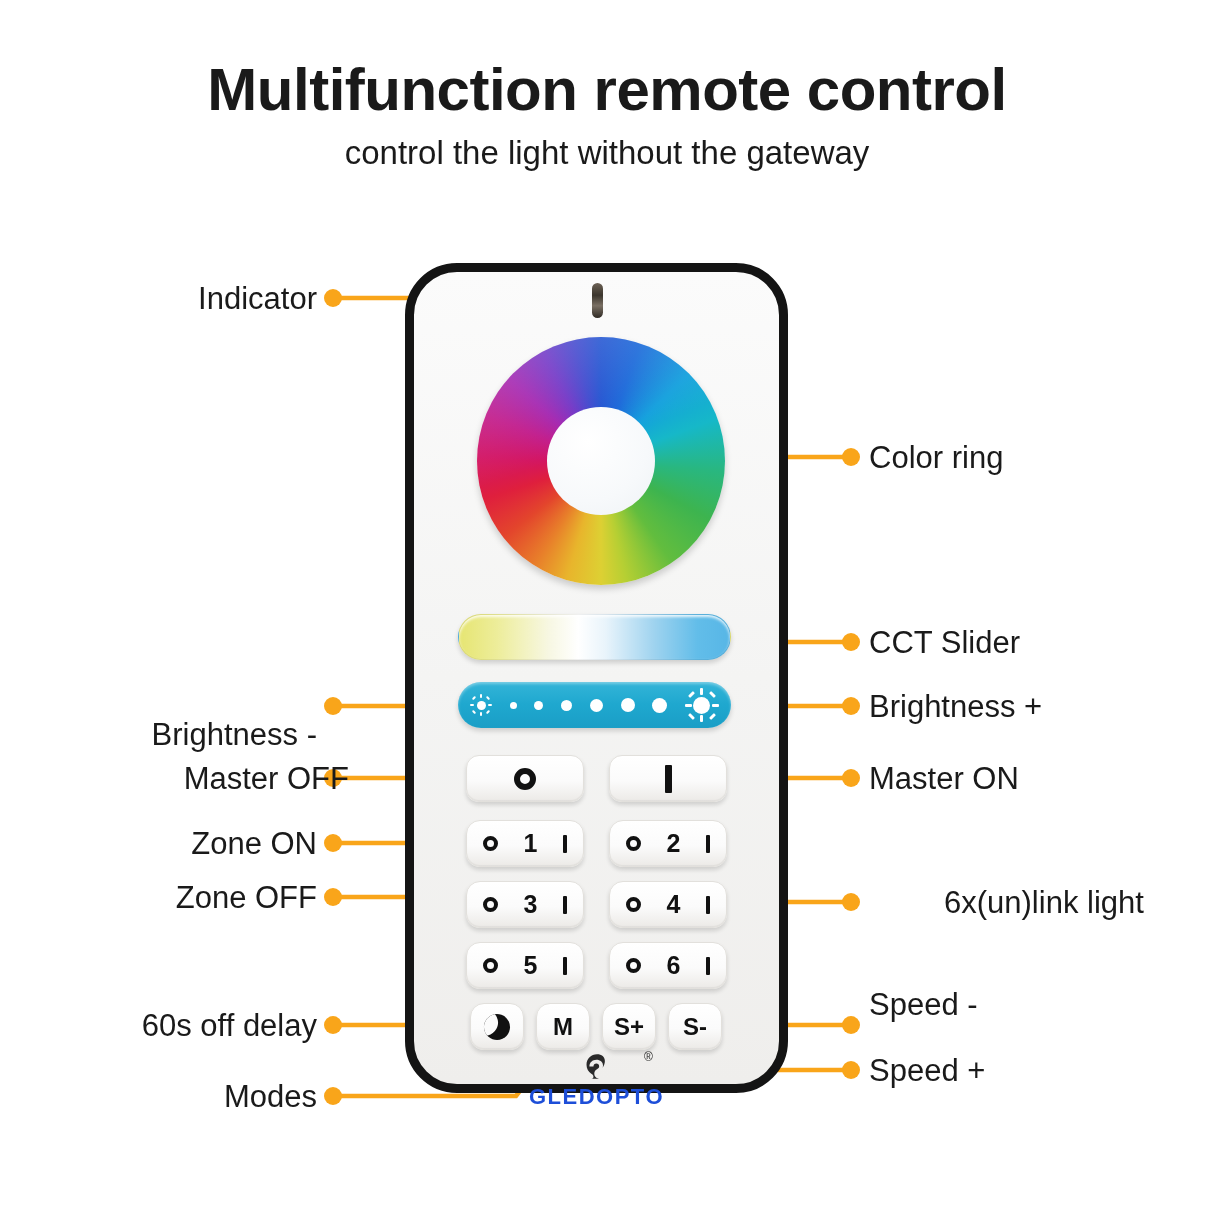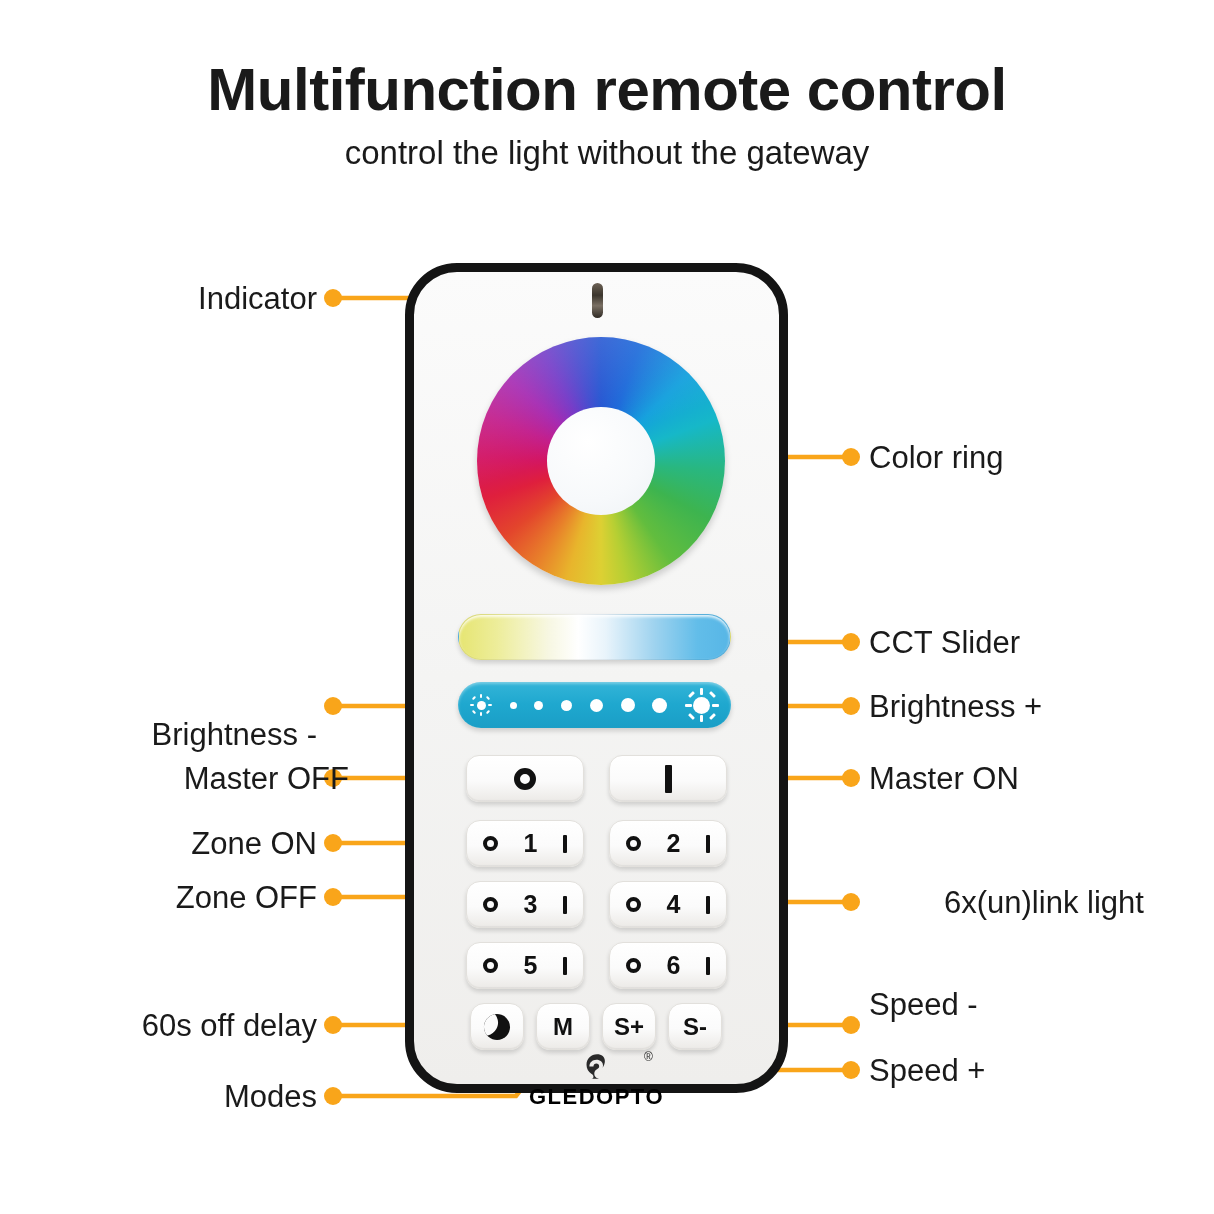--- a/index.html
+++ b/index.html
@@ -131,21 +131,21 @@
   }
 
   
   #brand{
     position:absolute;left:405px;top:1052px;width:383px;text-align:center;
   }
   #brand-mark{
     width:30px;height:30px;margin:0 auto 2px auto;position:relative;
   }
   #brand-name{
-    font-size:22px;font-weight:bold;letter-spacing:1.5px;color:#000000;
+    font-size:22px;font-weight:bold;letter-spacing:1.5px;color:#1d4ed8;
   }
   #brand-reg{
     position:absolute;font-size:12px;color:#2a2a2a;left:216px;top:1048px;
   }
 
   
   .callout{position:absolute;font-size:31px;color:#1a1a1a;white-space:nowrap;line-height:38px;}
   .callout.right{text-align:left;}
   .callout.left{text-align:right;}
   svg#leaders{position:absolute;left:0;top:0;width:1214px;height:1214px;pointer-events:none;}

